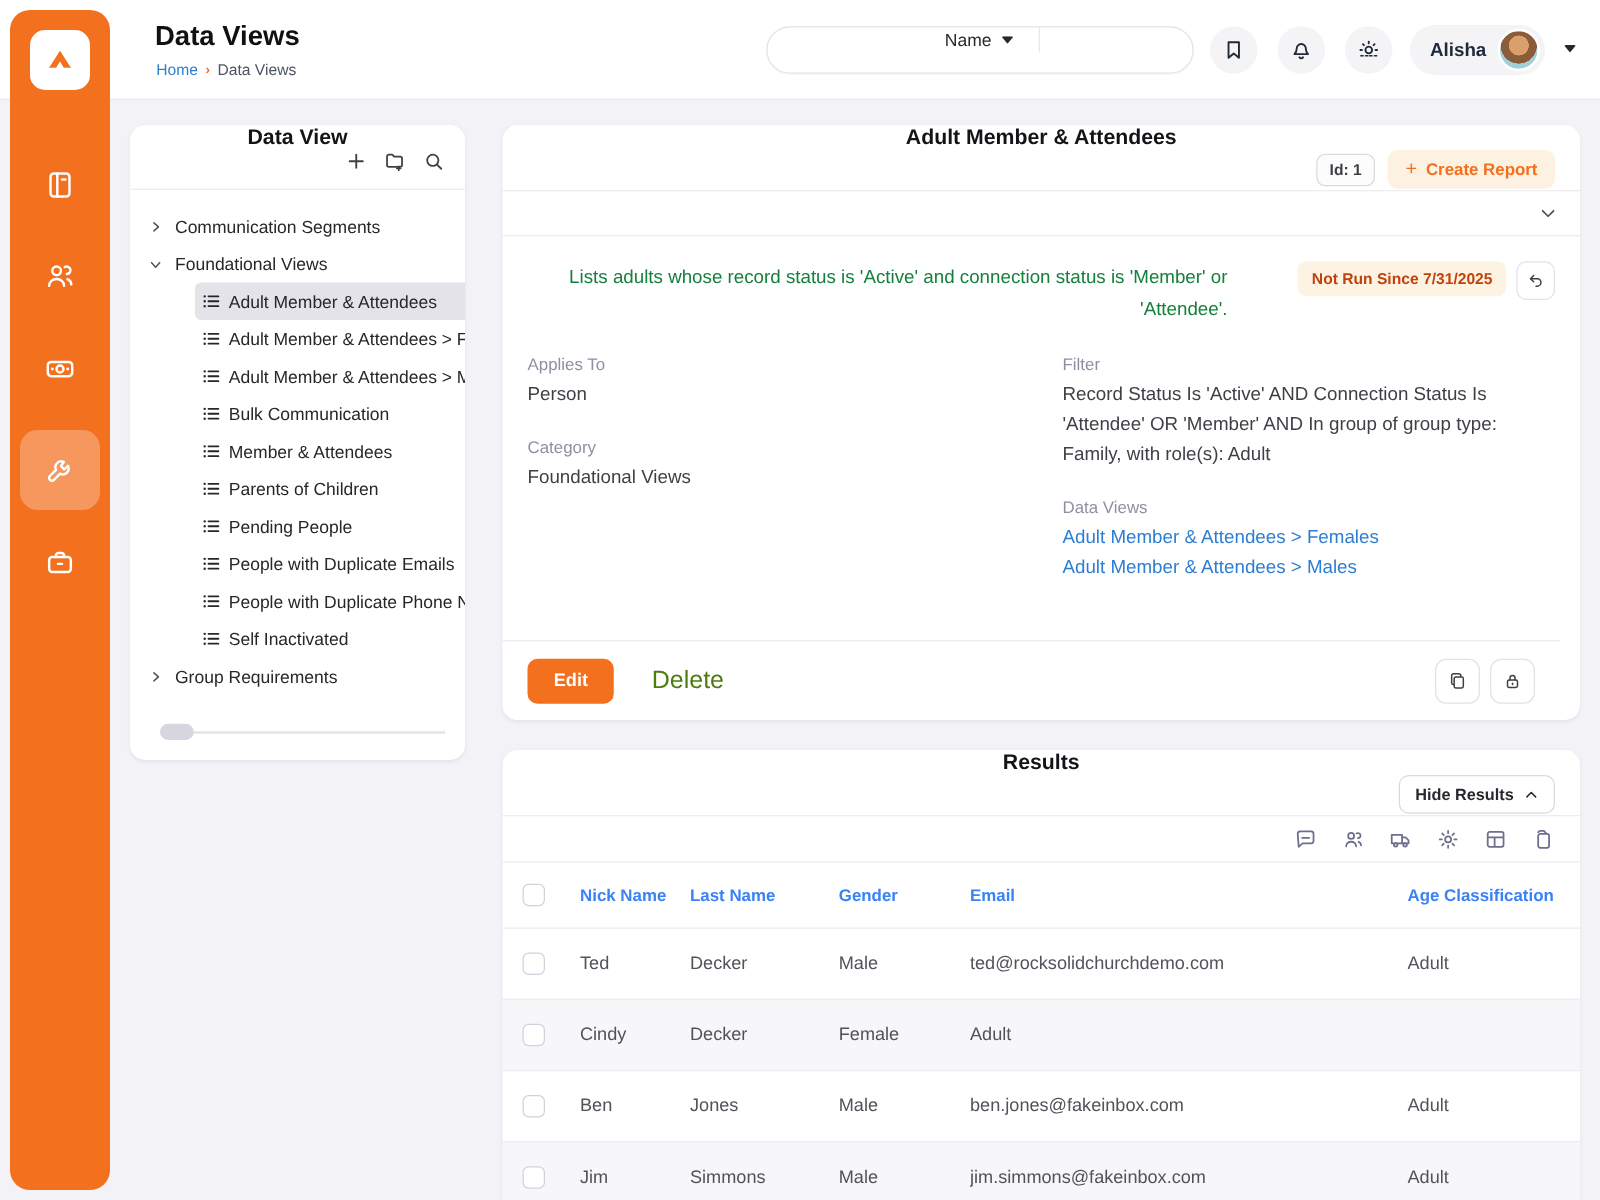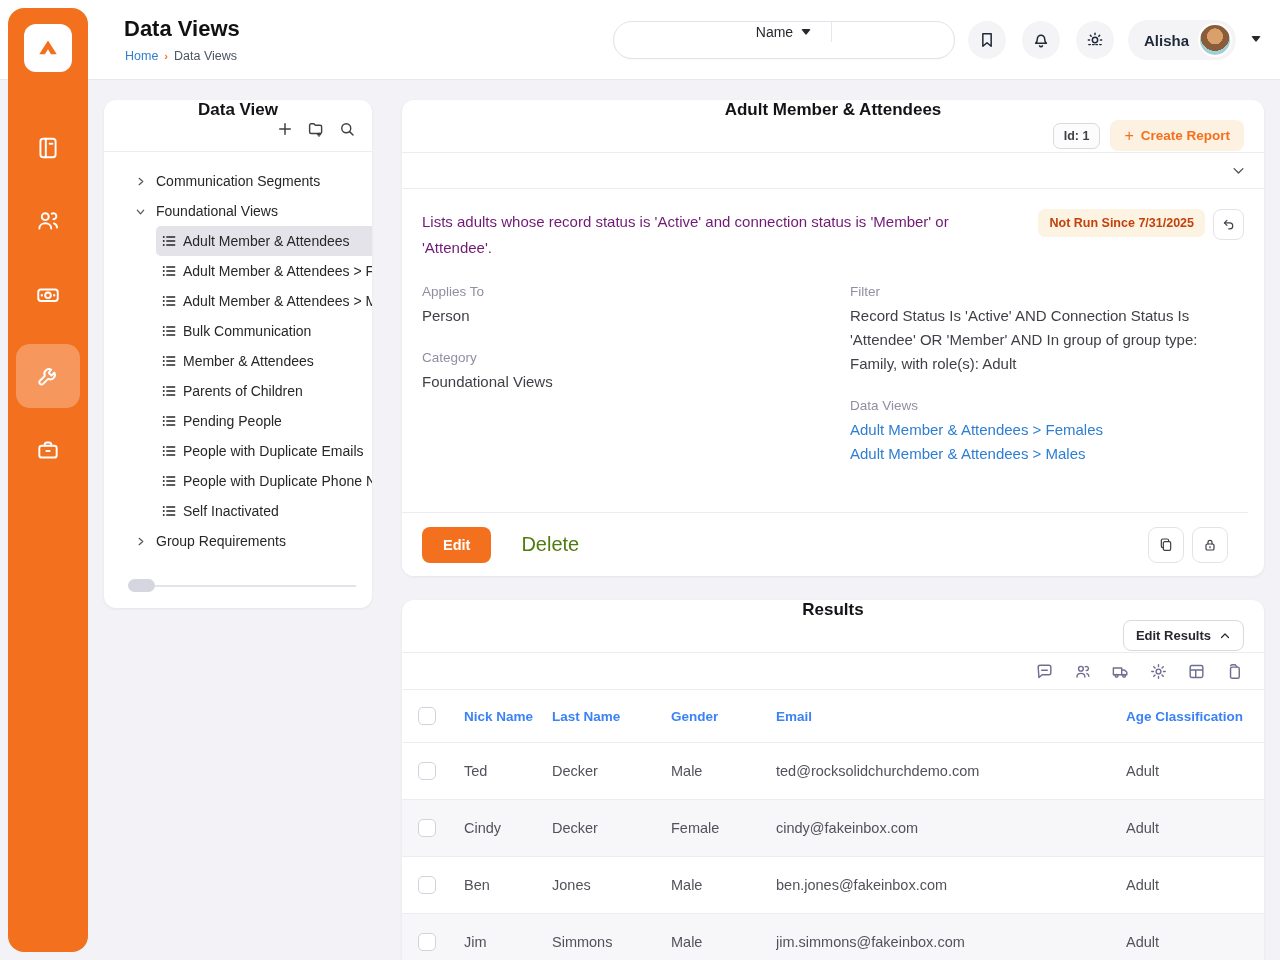--- a/index.html
+++ b/index.html
@@ -43,41 +43,41 @@
 
   
   #tree-card { left:104px; top:100px; width:268px; height:508px; }
   #tree-card .card-hd { height:52px; padding:0 16px; }
   .tree-hd-icons { margin-left:auto; display:flex; gap:13px; color:#3f3f46; }
   .tree-hd-icons svg { width:18px; height:18px; cursor:pointer; }
   .tree-list { padding:14px 0 0 0; }
   .tree-row { display:flex; align-items:center; height:30px; font-size:14px; color:#27272a; white-space:nowrap; cursor:pointer; }
   .tree-row .expander { width:16px; display:none; align-items:center; justify-content:center; color:#52525b; margin-right:8px; }
   .tree-row.folder .expander { display:flex; }
-  .tree-row.folder { padding-left:28px; }
+  .tree-row.folder { padding-left:12px; }
   .tree-row.expanded .expander svg { transform:rotate(90deg); }
   .tree-row .list-ic { display:none; margin-right:7px; color:#27272a; }
   .tree-row.leaf { margin-left:52px; padding-left:6px; }
   .tree-row.leaf .list-ic { display:flex; }
   .tree-row.selected { background:#e3e3e9; border-radius:5px 0 0 5px; }
   .tree-scroll { position:absolute; left:24px; right:16px; bottom:16px; height:13px; }
   .tree-scroll .track { position:absolute; left:0; right:0; top:6px; height:1.5px; background:#e3e3ea; }
   .tree-scroll .thumb { position:absolute; left:0; top:0; width:27px; height:13px; border-radius:7px; background:#d6d6e0; cursor:grab; }
 
   
   #detail-card { left:402px; top:100px; width:862px; height:476px; }
   #detail-card .card-hd { height:53px; }
   .hd-right { margin-left:auto; display:flex; align-items:center; gap:10px; }
   .id-badge { font-size:12.5px; font-weight:bold; color:#3f3f46; background:#fcfcfd; border:1px solid #d9d9e0; border-radius:7px; padding:5px 10px; }
   .create-report { display:flex; align-items:center; gap:7px; background:#fdf1e2; color:#f3701f; font-size:13.5px; font-weight:bold; border:none; border-radius:8px; padding:8px 14px; cursor:pointer; }
   .create-report .plus { font-size:16px; font-weight:normal; line-height:10px; }
   .collapse-row { height:36px; border-bottom:1px solid #ececf1; display:flex; align-items:center; justify-content:flex-end; padding:0 18px; color:#52525b; cursor:pointer; }
   .detail-body { padding:20px 20px 0 20px; }
   .desc-row { display:flex; align-items:flex-start; }
-  .description { width:560px; font-size:15px; line-height:1.75; color:#701a75; }
+  .description { width:560px; font-size:15px; line-height:1.75; color:#15803d;text-align:right; }
   .desc-right { margin-left:auto; display:flex; align-items:flex-start; gap:8px; }
   .status-badge { background:#fdf3e2; color:#c2410c; font-size:12.5px; font-weight:bold; border-radius:7px; padding:7px 11px; white-space:nowrap; }
   .undo-btn { width:31px; height:31px; border:1px solid #e2e2e8; background:#fff; border-radius:8px; display:flex; align-items:center; justify-content:center; color:#3f3f46; cursor:pointer; }
   .fields-grid { display:grid; grid-template-columns:428px 1fr; margin-top:22px; }
   .fld { margin-bottom:22px; }
   .fld-label { font-size:13.5px; color:#8f8fa3; margin-bottom:5px; }
   .fld-value { font-size:15px; color:#3f3f46; line-height:1.6; }
   .dv-links a { display:block; color:#2d7ed3; text-decoration:none; font-size:15px; line-height:1.6; }
   .detail-footer { position:absolute; left:0; right:16px; bottom:0; height:64px; border-top:1px solid #ececf1; display:flex; align-items:center; padding:0 20px; background:#fff; }
   .btn-edit { background:#f3701f; color:#fff; border:none; border-radius:8px; font-size:14.5px; font-weight:bold; padding:10px 21px; cursor:pointer; }
@@ -413,21 +413,21 @@
           </svg>
       </button>
     </span>
   </div>
 </div>
 
 <div class="card" id="results-card">
   <div class="card-hd">
     <span class="card-title">Results</span>
     <button class="hide-results">
-      <span>Edit Results</span>
+      <span>Hide Results</span>
       <svg width="12" height="12" viewBox="0 0 24 24" fill="none" stroke="currentColor" stroke-width="2.4" stroke-linecap="round" stroke-linejoin="round">
           <path d="M5 15l7-7 7 7"></path>
         </svg>
     </button>
   </div>
 
   <div class="grid-toolbar">
     <svg viewBox="0 0 24 24" fill="none" stroke="currentColor" stroke-width="1.8" stroke-linecap="round" stroke-linejoin="round">
         <path d="M4 6.5A2.5 2.5 0 0 1 6.5 4h11A2.5 2.5 0 0 1 20 6.5v7a2.5 2.5 0 0 1-2.5 2.5H9l-4 3.5z"></path>
         <path d="M8.5 10.5h7"></path>
@@ -473,21 +473,20 @@
         <div class="td">Decker</div>
         <div class="td">Male</div>
         <div class="td">ted@rocksolidchurchdemo.com</div>
         <div class="td">Adult</div>
       </div>
       <div class="tr striped">
         <span class="cb"></span>
         <div class="td">Cindy</div>
         <div class="td">Decker</div>
         <div class="td">Female</div>
-        <div class="td">cindy@fakeinbox.com</div>
         <div class="td">Adult</div>
       </div>
       <div class="tr">
         <span class="cb"></span>
         <div class="td">Ben</div>
         <div class="td">Jones</div>
         <div class="td">Male</div>
         <div class="td">ben.jones@fakeinbox.com</div>
         <div class="td">Adult</div>
       </div>

